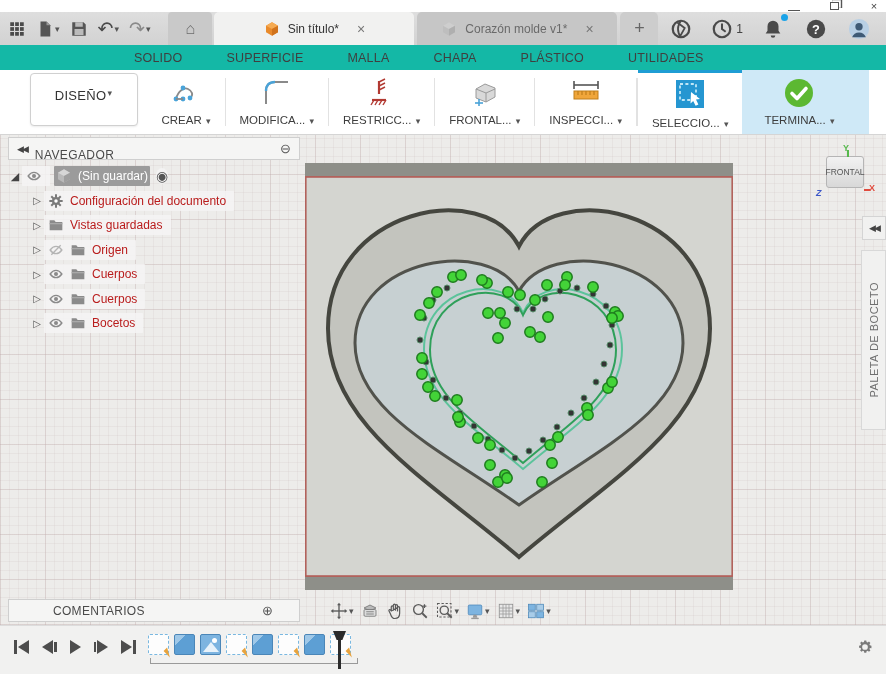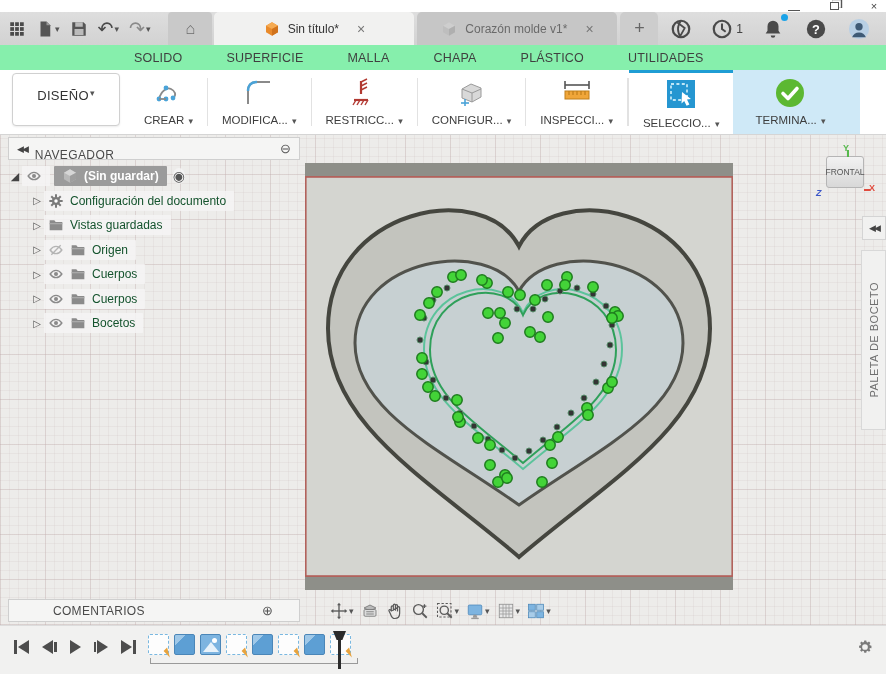--- a/index.html
+++ b/index.html
@@ -27,26 +27,26 @@
   .doctab.active { background:#f1f1f0; color:#333; }
   .doctab.inactive { background:#c6c6c6; color:#6a6a6a; }
   .doctab .x { color:#777; font-size:14px; margin-left:10px; }
   #tab-plus { width:38px; background:#cdcdcd; border-radius:5px 5px 0 0; display:flex; align-items:center; justify-content:center; font-size:18px; color:#666; margin-left:3px; }
   #appbar-right { margin-left:auto; display:flex; align-items:center; gap:17px; padding-right:14px; }
   .clockwrap { display:flex; align-items:center; gap:3px; color:#444; }
   .bellwrap { position:relative; }
   .bell-dot { position:absolute; right:-2px; top:-2px; width:7px; height:7px; border-radius:50%; background:#1ba3e8; }
 
   
-  #ribbontabs { left:0; top:45px; width:886px; height:25px; background:#86efac; display:flex; align-items:stretch; padding-left:112px; }
+  #ribbontabs { left:0; top:45px; width:886px; height:25px; background:#14b8a6; display:flex; align-items:stretch; padding-left:112px; }
   .rtab { display:flex; align-items:center; justify-content:center; padding:0 22px; font-size:12.5px; color:#3f3f3f; letter-spacing:.2px; }
   .rtab.active { color:#0696d7; background:#cfeaf8; border-bottom:3px solid #1f9dd4; font-weight:bold; }
 
   
-  #toolbar { left:0; top:70px; width:886px; height:65px; background:#fff; border-bottom:1px solid #d5d5d5; display:flex; align-items:stretch; }
+  #toolbar { left:0; top:70px; width:886px; height:65px; background:#fff; border-bottom:1px solid #d5d5d5; display:flex; align-items:stretch;justify-content:center; }
   #design-btn { margin:3px 10px 8px 12px; width:108px; border:1px solid #d0d0d0; border-radius:4px; background:#fff; box-shadow:0 1px 2px rgba(0,0,0,.08); display:flex; align-items:flex-start; justify-content:center; padding-top:14px; font-size:13px; color:#333; letter-spacing:.3px; }
   .tgroup { display:flex; flex-direction:column; align-items:center; justify-content:flex-start; padding:4px 14px 0 14px; }
   .tgroup .gicon { height:38px; display:flex; align-items:center; justify-content:center; }
   .tgroup .glabel { font-size:11.5px; color:#3d3d3d; margin-top:2px; white-space:nowrap; }
   .gsep { width:1px; background:#e2e2e2; margin:8px 0; }
   .i32 { width:32px; height:32px; }
   #grp-termina { background:#cfe9f7; padding:4px 34px 0 22px; }
   #grp-selec .gicon { position:relative; top:-2px; }
 
   
@@ -62,23 +62,23 @@
 
   
   #navigator-header { left:8px; top:137px; width:292px; height:23px; background:#f5f5f4; border:1px solid #cfcfcf; display:flex; align-items:center; padding:0 8px; color:#4a4a4a; }
   #navigator-header .title { margin-left:8px; letter-spacing:.4px; font-size:12px;margin-top:13px; }
   .hdr-right { margin-left:auto; font-size:13px; color:#555; }
   .dblarrow { font-size:9px; letter-spacing:-2px; color:#444; }
   #navtree { left:8px; top:164px; width:292px; }
   .trow { display:flex; align-items:center; height:24px; margin-bottom:0.5px; }
   .trow .tw { width:14px; text-align:center; color:#555; font-size:10px; }
   .trow .chip { display:flex; align-items:center; gap:6px; background:rgba(245,245,245,.85); padding:2px 8px 2px 4px; border-radius:1px; }
-  .rootchip { background:#9b9b9b !important; color:#fff; font-weight:bold; padding:2px 8px !important; }
+  .rootchip { background:#9b9b9b !important; color:#fff; font-weight:normal; padding:2px 2px !important; }
   .radio { color:#555; font-size:14px; margin-left:6px; background:rgba(245,245,245,.85); border-radius:50%; }
-  .tlabel { font-size:12px; color:#14532d; }
+  .tlabel { font-size:12px; color:#b91c1c; }
   .ind1 { margin-left:22px; }
 
   
   #comments { left:8px; top:599px; width:292px; height:23px; background:#f5f5f4; border:1px solid #cfcfcf; display:flex; align-items:center; padding:0 26px; color:#4a4a4a; }
   #comments .title { margin-left:18px; letter-spacing:.3px; }
 
   
   #viewcube { left:826px; top:156px; width:38px; height:32px; background:linear-gradient(#f2f2f2,#d8d8d8); border:1px solid #b5b5b5; border-radius:3px; display:flex; align-items:center; justify-content:center; font-size:8.5px; color:#555; }
   .axis-label { position:absolute; font-size:9px; font-weight:bold; }
   #axis-y { color:#56b94c; left:843px; top:143px; }
@@ -454,21 +454,21 @@
       </span>
     <span class="glabel"><span>RESTRICC...</span> <span class="caret">▾</span></span>
   </div>
   <div class="gsep"></div>
   <div class="tgroup">
     <span class="gicon">
         <svg class="i32">
           <use href="#sym-box3d"></use>
         </svg>
       </span>
-    <span class="glabel"><span>CONFIGUR...</span> <span class="caret">▾</span></span>
+    <span class="glabel"><span>FRONTAL...</span> <span class="caret">▾</span></span>
   </div>
   <div class="gsep"></div>
   <div class="tgroup">
     <span class="gicon">
         <svg class="i32">
           <use href="#sym-measure"></use>
         </svg>
       </span>
     <span class="glabel"><span>INSPECCI...</span> <span class="caret">▾</span></span>
   </div>

